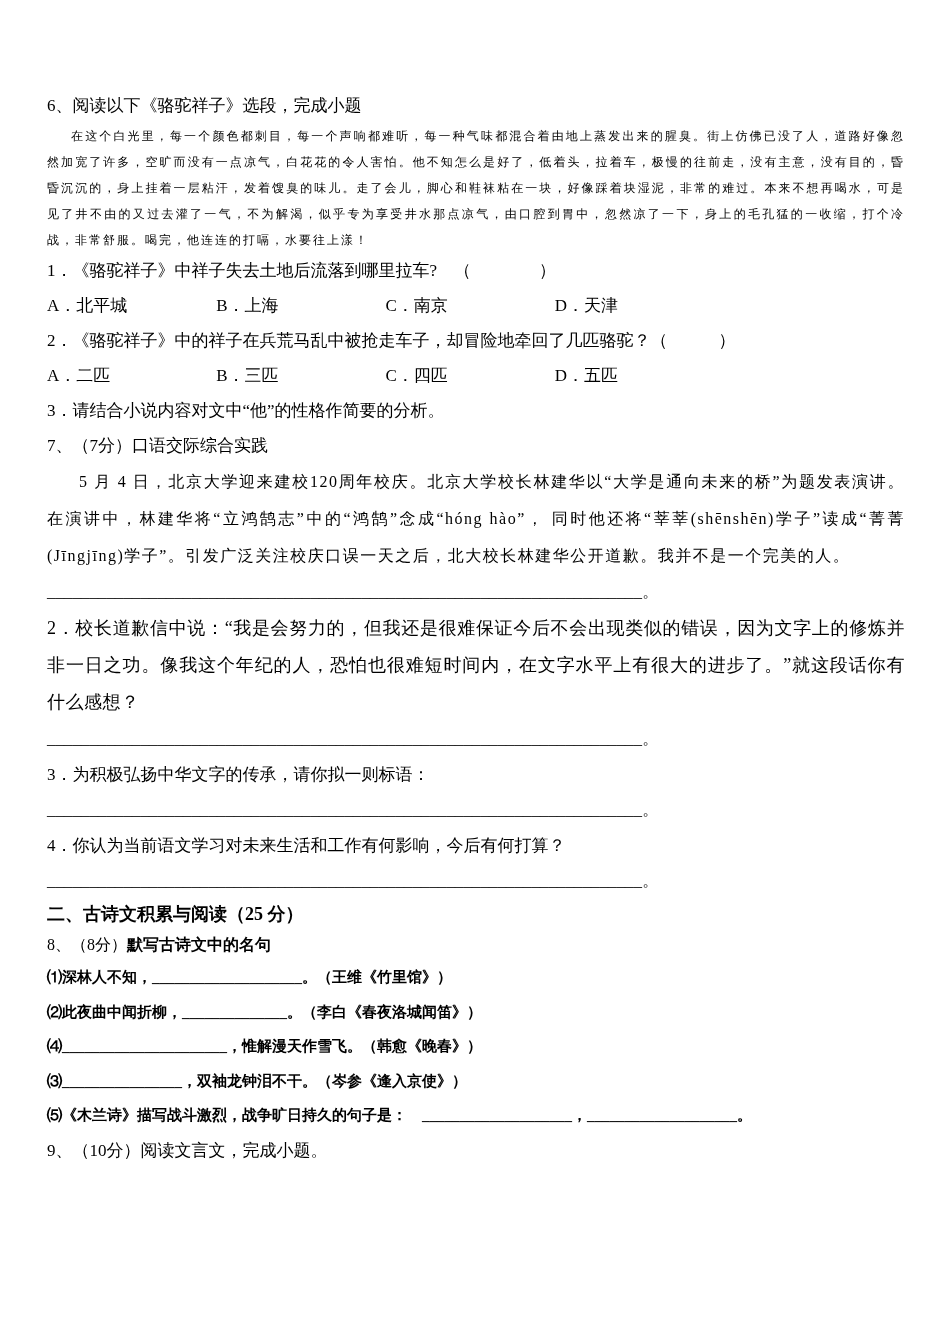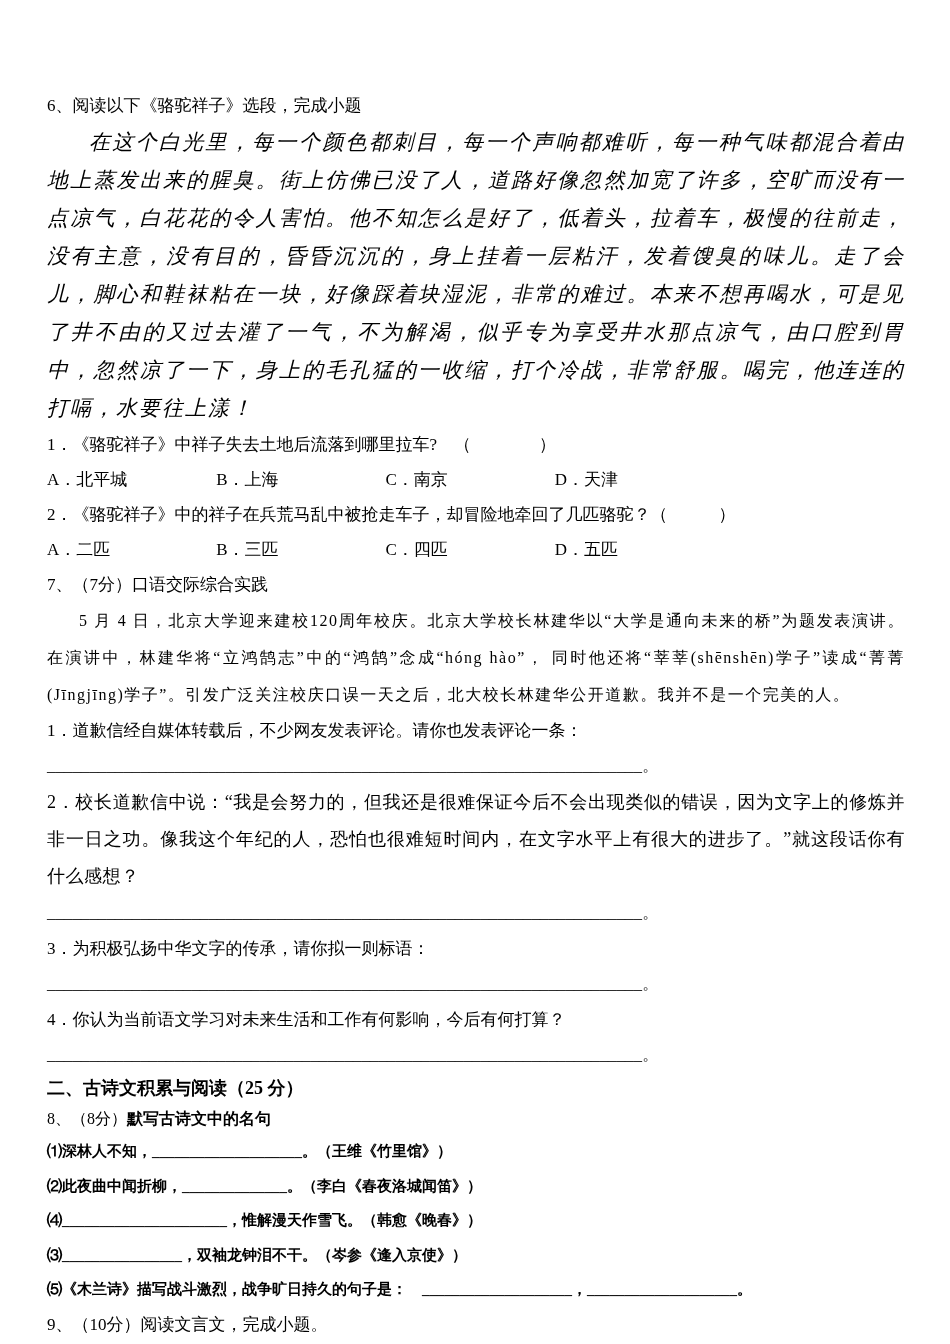--- a/index.html
+++ b/index.html
@@ -7,26 +7,25 @@
   body {
     width: 950px;
     height: 1344px;
     font-family: "Liberation Serif", "DejaVu Serif", serif;
     color: #000000;
     overflow: hidden;
   }
   .page { padding: 88px 45px 0 47px; }
   .line { font-size: 17px; line-height: 35px; }
   .passage {
-    font-size: 21px;
-    line-height: 38px;
+    font-size: 12px;
+    line-height: 26px;
     letter-spacing: 2px;
     text-align: justify;
     text-indent: 2em;
-    font-style: italic;
   }
   .intro {
     font-size: 16px;
     line-height: 37px;
     letter-spacing: 1.5px;
     text-align: justify;
     text-indent: 2em;
   }
   .para {
     font-size: 18px;
@@ -60,26 +59,26 @@
   </div>
 
   <div class="line">2．《骆驼祥子》中的祥子在兵荒马乱中被抢走车子，却冒险地牵回了几匹骆驼？（　　　）</div>
   <div class="line">
     <span class="opt">A．二匹</span>
     <span class="opt">B．三匹</span>
     <span class="opt">C．四匹</span>
     <span class="opt last">D．五匹</span>
   </div>
 
+  <div class="line">3．请结合小说内容对文中“他”的性格作简要的分析。</div>
 
   <div class="line">7、（7分）口语交际综合实践</div>
 
   <div class="intro">5 月 4 日，北京大学迎来建校120周年校庆。北京大学校长林建华以“大学是通向未来的桥”为题发表演讲。在演讲中，林建华将“立鸿鹄志”中的“鸿鹄”念成“hóng hào”， 同时他还将“莘莘(shēnshēn)学子”读成“菁菁(Jīngjīng)学子”。引发广泛关注校庆口误一天之后，北大校长林建华公开道歉。我并不是一个完美的人。</div>
 
-  <div class="line">1．道歉信经自媒体转载后，不少网友发表评论。请你也发表评论一条：</div>
   <div class="blank-row">______________________________________________________________________。</div>
 
   <div class="para">2．校长道歉信中说：“我是会努力的，但我还是很难保证今后不会出现类似的错误，因为文字上的修炼并非一日之功。像我这个年纪的人，恐怕也很难短时间内，在文字水平上有很大的进步了。”就这段话你有什么感想？</div>
   <div class="blank-row">______________________________________________________________________。</div>
 
   <div class="line">3．为积极弘扬中华文字的传承，请你拟一则标语：</div>
   <div class="blank-row">______________________________________________________________________。</div>
 
   <div class="line">4．你认为当前语文学习对未来生活和工作有何影响，今后有何打算？</div>
   <div class="blank-row">______________________________________________________________________。</div>

